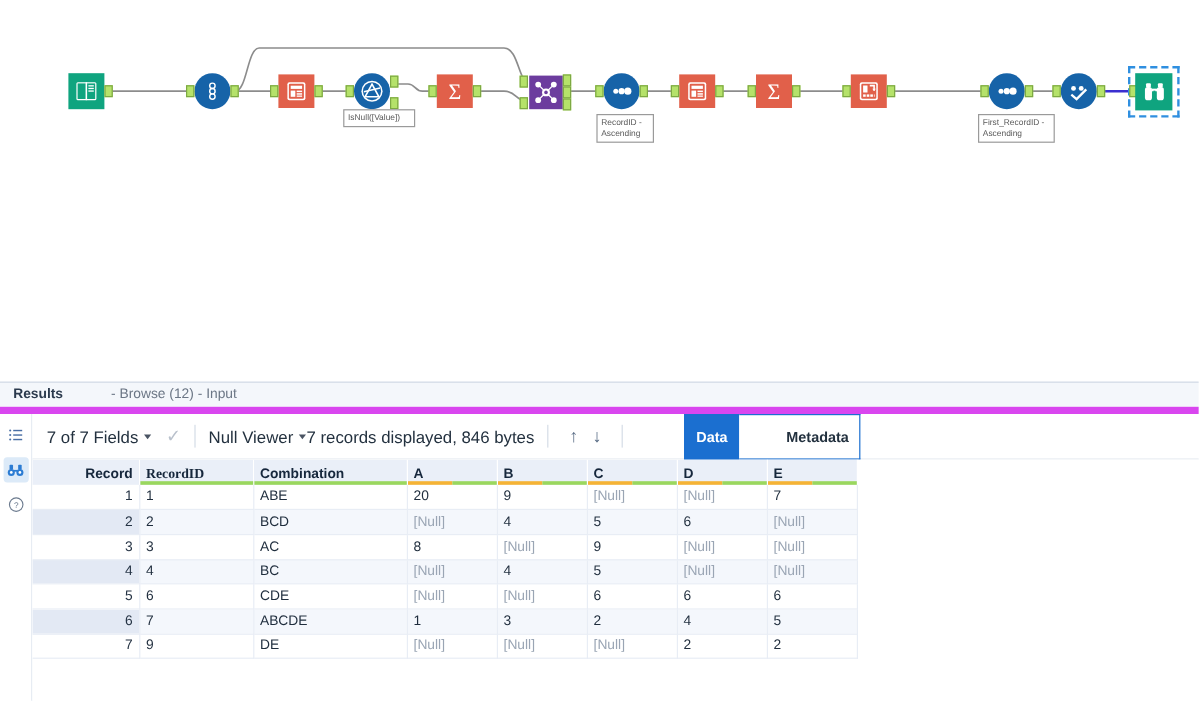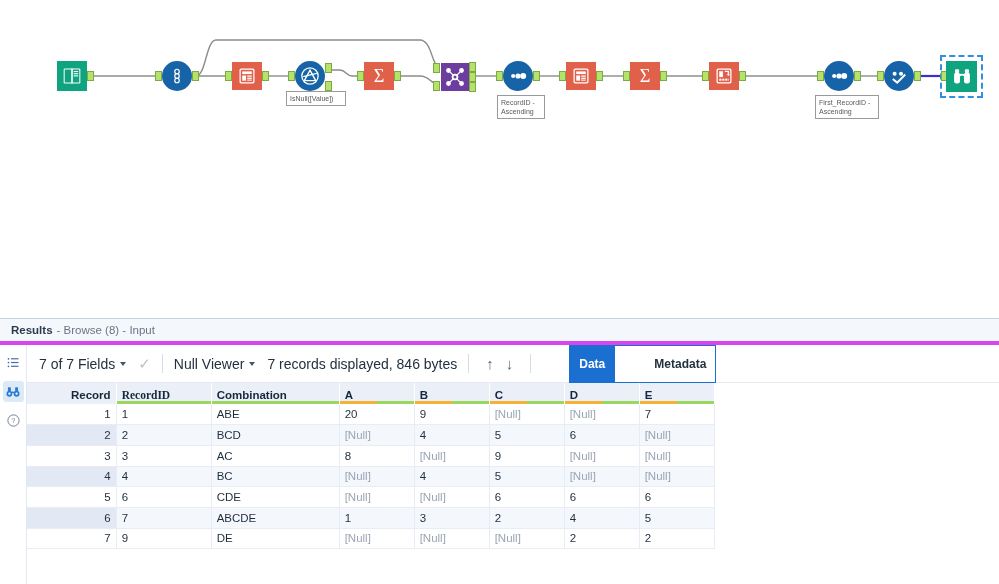--- a/index.html
+++ b/index.html
@@ -77,25 +77,26 @@
   #results {
     position: absolute; left: 0; top: 318px;
     width: 999px; height: 266px;
     background: #ffffff;
     border-top: 1px solid #c9d2e0;
   }
 
   #results-titlebar {
     height: 26px;
     background: #f4f7fb;
-    border-bottom: 4px solid #d946ef;
+    border-bottom: 6px solid #d946ef;
     display: flex; align-items: center;
     padding-left: 11px;
     font-size: 11.5px;
     color: #5a6472;
+    gap: 36px;
   }
   #results-titlebar .rtitle { font-weight: bold; color: #2b3a4d; }
   #results-titlebar .rsub { margin-left: 4px; color: #6b7685; }
 
   #results-body { display: flex; height: 240px; }
 
   #left-rail {
     width: 27px;
     background: #ffffff;
     border-right: 1px solid #e2e8f1;
@@ -142,21 +143,21 @@
   #searchbox {
     margin-left: 85px;
     width: 245px; height: 22px;
     background: #eef1f6;
     border-radius: 4px;
     display: flex; align-items: center;
     padding: 0 8px; gap: 6px;
   }
   #searchbox .sph { color: #7c8697; font-size: 11.5px; }
 
-  #dm-toggle { margin-left: 27px; display: flex; height: 38px; }
+  #dm-toggle { margin-left: 40px; display: flex; height: 38px; }
   .dm-tab {
     display: flex; align-items: center;
     padding: 0 9px;
     font-size: 12px; font-weight: bold;
     border: 1px solid #1b6fd0;
   }
   .dm-tab.active { background: #1b6fd0; color: #ffffff; }
   .dm-tab.inactive { background: #ffffff; color: #23313f; border-left: none; padding-left: 39px; }
 
   
@@ -446,21 +447,21 @@
         </svg>
       </div>
     </div>
 
   </div>
 
   <div id="results">
 
     <div id="results-titlebar">
       <span class="rtitle">Results</span>
-      <span class="rsub">- Browse (8) - Input</span>
+      <span class="rsub">- Browse (12) - Input</span>
     </div>
 
     <div id="results-body">
 
       <div id="left-rail">
         <div class="rail-btn">
           <svg width="15" height="15" viewBox="0 0 24 24">
             <g fill="#4a6fa5">
               <circle cx="4" cy="6" r="1.4"></circle>
                 <rect x="8" y="5.1" width="12" height="1.9"></rect>
@@ -503,21 +504,21 @@
 
           <span class="check" style="margin-left:12px;">✓</span>
 
           <div class="tb-sep"></div>
 
           <div class="tb-item">
             <span class="tb-label">Null Viewer</span>
             <span class="caret"></span>
           </div>
 
-          <span class="tb-label" style="margin-left:12px;text-align:right;">7 records displayed, 846 bytes</span>
+          <span class="tb-label" style="margin-left:0;text-align:right;">7 records displayed, 846 bytes</span>
 
           <div class="tb-sep"></div>
 
           <span class="arrow-btn">↑</span>
           <span class="arrow-btn">↓</span>
 
           <div class="tb-sep"></div>
 
 
           <div id="dm-toggle">

